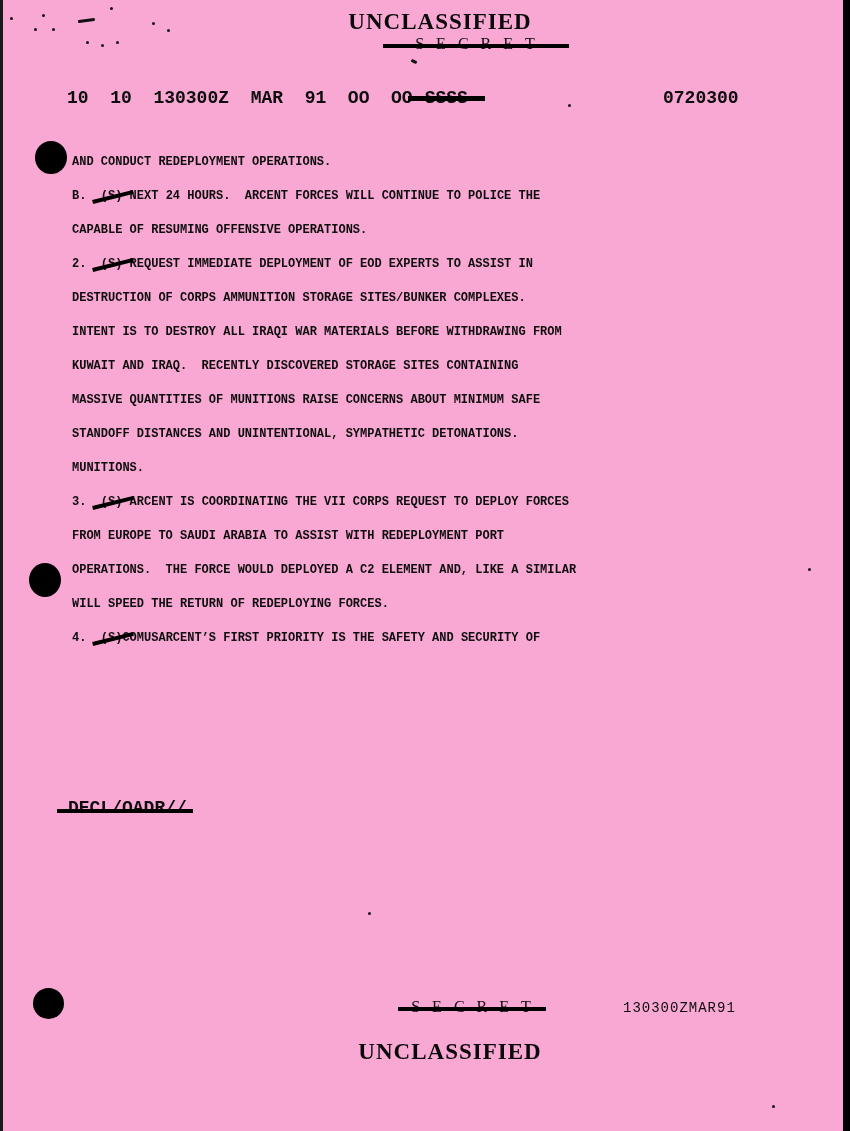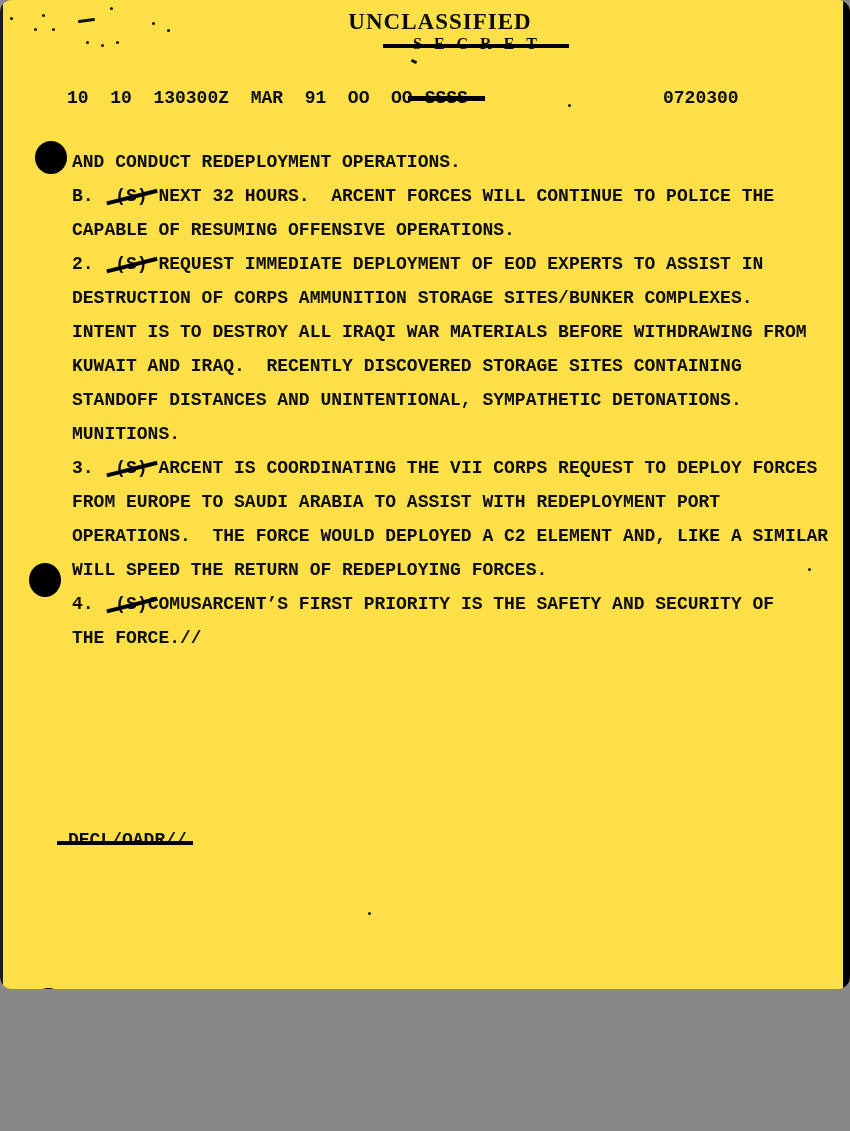--- a/index.html
+++ b/index.html
@@ -1,62 +1,61 @@
 <!DOCTYPE html>
 <html><head>
 <meta charset="utf-8">
 <style>
   html,body{margin:0;padding:0;background:#888;}
   .page{
-    position:relative;width:850px;height:989px;margin:0 auto;
-    background:#fde047;overflow:hidden;
+    position:relative;width:850px;height:1131px;margin:0 auto;
+    background:#f9a8d4;overflow:hidden;
     font-family:"Liberation Mono","DejaVu Sans Mono",monospace;
     color:#0d0d0d;
-    border-radius:12px;
   }
   
   .edge-left{position:absolute;left:0;top:0;width:3px;height:1131px;background:#1a1a1a;}
   .edge-right{position:absolute;right:0;top:0;width:7px;height:1131px;background:#000;}
   
   .banner{
     position:absolute;font-family:"Liberation Serif","DejaVu Serif",serif;
     font-weight:bold;color:#0a0a0a;
   }
   .uncl-top{left:30px;right:0;top:9px;text-align:center;font-size:23px;letter-spacing:1px;}
   .uncl-bottom{left:50px;right:0;top:1039px;text-align:center;font-size:23px;letter-spacing:1px;}
   .secret{
     position:absolute;text-align:center;font-family:"Liberation Serif","DejaVu Serif",serif;
-    font-weight:bold;font-size:16px;letter-spacing:12px;padding-left:10px;box-sizing:border-box;
+    font-weight:normal;font-size:16px;letter-spacing:12px;padding-left:10px;box-sizing:border-box;
   }
   .secret-top{left:383px;top:35px;width:186px;}
   .secret-bottom{left:398px;top:998px;width:148px;}
   .secret::after{
     content:"";position:absolute;left:0;right:0;top:9px;height:4px;background:#000;
   }
   
   .hdr{position:absolute;left:67px;top:88px;font-size:18px;font-weight:bold;white-space:pre;}
   .hdr-struck{position:relative;display:inline-block;margin-left:12px;}
   .hdr-struck::after{
     content:"";position:absolute;left:-17px;right:-17px;top:8px;height:5px;background:#000;
   }
   .hdr-right{position:absolute;left:663px;top:88px;font-size:18px;font-weight:bold;}
   
-  .body-block{position:absolute;left:72px;top:145px;font-size:18px;font-weight:bold;}
+  .body-block{position:absolute;left:72px;top:145px;font-size:12px;font-weight:bold;}
   .bl{height:34px;line-height:34px;white-space:pre;}
   .ds{position:relative;display:inline-block;}
   .ds:not(:empty)::after{
     content:"";position:absolute;left:-9px;right:-11px;top:46%;height:4px;background:#000;
     transform:rotate(-14deg);
   }
-  .decl{position:absolute;left:68px;top:798px;font-size:18px;font-weight:bold;margin-top:32px;}
+  .decl{position:absolute;left:68px;top:798px;font-size:18px;font-weight:bold;}
   .decl-inner{position:relative;display:inline-block;}
   .decl-inner::after{
     content:"";position:absolute;left:-11px;right:-6px;top:55%;height:4px;background:#000;
   }
-  .dtg{position:absolute;left:623px;top:1000px;font-size:20px;font-weight:bold;letter-spacing:1px;}
+  .dtg{position:absolute;left:623px;top:1000px;font-size:14px;font-weight:normal;letter-spacing:1px;}
   
   .punch{position:absolute;background:#000;border-radius:50%;}
   .p1{left:35px;top:141px;width:32px;height:33px;}
   .p2{left:29px;top:563px;width:32px;height:34px;}
   .p3{left:33px;top:988px;width:31px;height:31px;}
   
   .speck{position:absolute;background:#111;border-radius:50%;width:3px;height:3px;}
   .dash{position:absolute;background:#111;height:3px;border-radius:1px;}
 </style>
 </head>
@@ -72,34 +71,34 @@
 
   <div class="hdr"><span>10  10  130300Z  MAR  91  OO  OO</span><span class="hdr-struck">SSSS</span></div>
   <div class="hdr-right">0720300</div>
 
   <div class="punch p1"></div>
   <div class="punch p2"></div>
   <div class="punch p3"></div>
 
   <div class="body-block">
     <div class="bl"><span>AND CONDUCT REDEPLOYMENT OPERATIONS.</span><span class="ds"></span><span></span></div>
-    <div class="bl"><span>B.  </span><span class="ds">(S)</span><span> NEXT 32 HOURS.  ARCENT FORCES WILL CONTINUE TO POLICE THE</span></div>
+    <div class="bl"><span>B.  </span><span class="ds">(S)</span><span> NEXT 24 HOURS.  ARCENT FORCES WILL CONTINUE TO POLICE THE</span></div>
     <div class="bl"><span>CAPABLE OF RESUMING OFFENSIVE OPERATIONS.</span><span class="ds"></span><span></span></div>
     <div class="bl"><span>2.  </span><span class="ds">(S)</span><span> REQUEST IMMEDIATE DEPLOYMENT OF EOD EXPERTS TO ASSIST IN</span></div>
     <div class="bl"><span>DESTRUCTION OF CORPS AMMUNITION STORAGE SITES/BUNKER COMPLEXES.</span><span class="ds"></span><span></span></div>
     <div class="bl"><span>INTENT IS TO DESTROY ALL IRAQI WAR MATERIALS BEFORE WITHDRAWING FROM</span><span class="ds"></span><span></span></div>
     <div class="bl"><span>KUWAIT AND IRAQ.  RECENTLY DISCOVERED STORAGE SITES CONTAINING</span><span class="ds"></span><span></span></div>
+    <div class="bl"><span>MASSIVE QUANTITIES OF MUNITIONS RAISE CONCERNS ABOUT MINIMUM SAFE</span><span class="ds"></span><span></span></div>
     <div class="bl"><span>STANDOFF DISTANCES AND UNINTENTIONAL, SYMPATHETIC DETONATIONS.</span><span class="ds"></span><span></span></div>
     <div class="bl"><span>MUNITIONS.</span><span class="ds"></span><span></span></div>
     <div class="bl"><span>3.  </span><span class="ds">(S)</span><span> ARCENT IS COORDINATING THE VII CORPS REQUEST TO DEPLOY FORCES</span></div>
     <div class="bl"><span>FROM EUROPE TO SAUDI ARABIA TO ASSIST WITH REDEPLOYMENT PORT</span><span class="ds"></span><span></span></div>
     <div class="bl"><span>OPERATIONS.  THE FORCE WOULD DEPLOYED A C2 ELEMENT AND, LIKE A SIMILAR</span><span class="ds"></span><span></span></div>
     <div class="bl"><span>WILL SPEED THE RETURN OF REDEPLOYING FORCES.</span><span class="ds"></span><span></span></div>
     <div class="bl"><span>4.  </span><span class="ds">(S)</span><span>COMUSARCENT’S FIRST PRIORITY IS THE SAFETY AND SECURITY OF</span></div>
-    <div class="bl"><span>THE FORCE.//</span><span class="ds"></span><span></span></div>
   </div>
 
   <div class="decl"><span class="decl-inner">DECL/OADR//</span></div>
 
   <div class="secret secret-bottom">SECRET</div>
   <div class="dtg">130300ZMAR91</div>
   <div class="banner uncl-bottom">UNCLASSIFIED</div>
 
   <div class="speck" style="left:10px;top:17px;"></div>
   <div class="speck" style="left:42px;top:14px;"></div>

